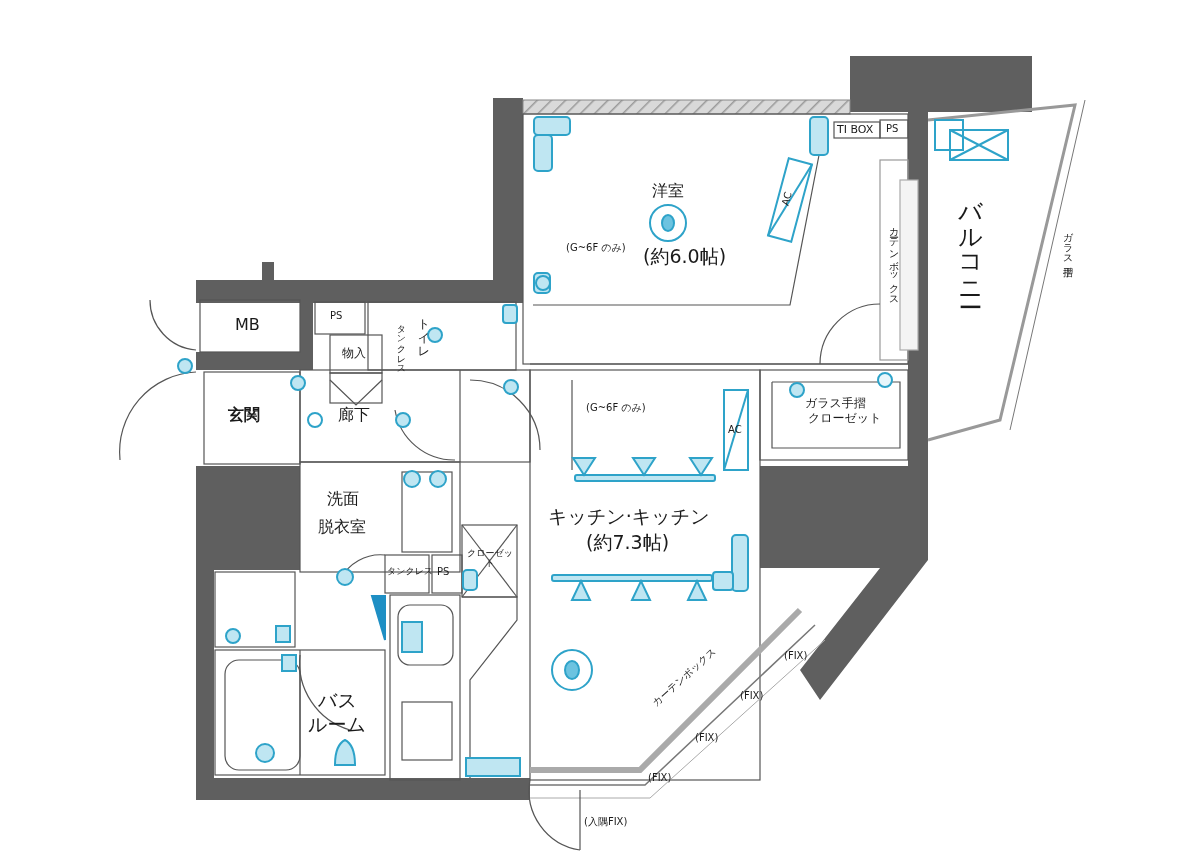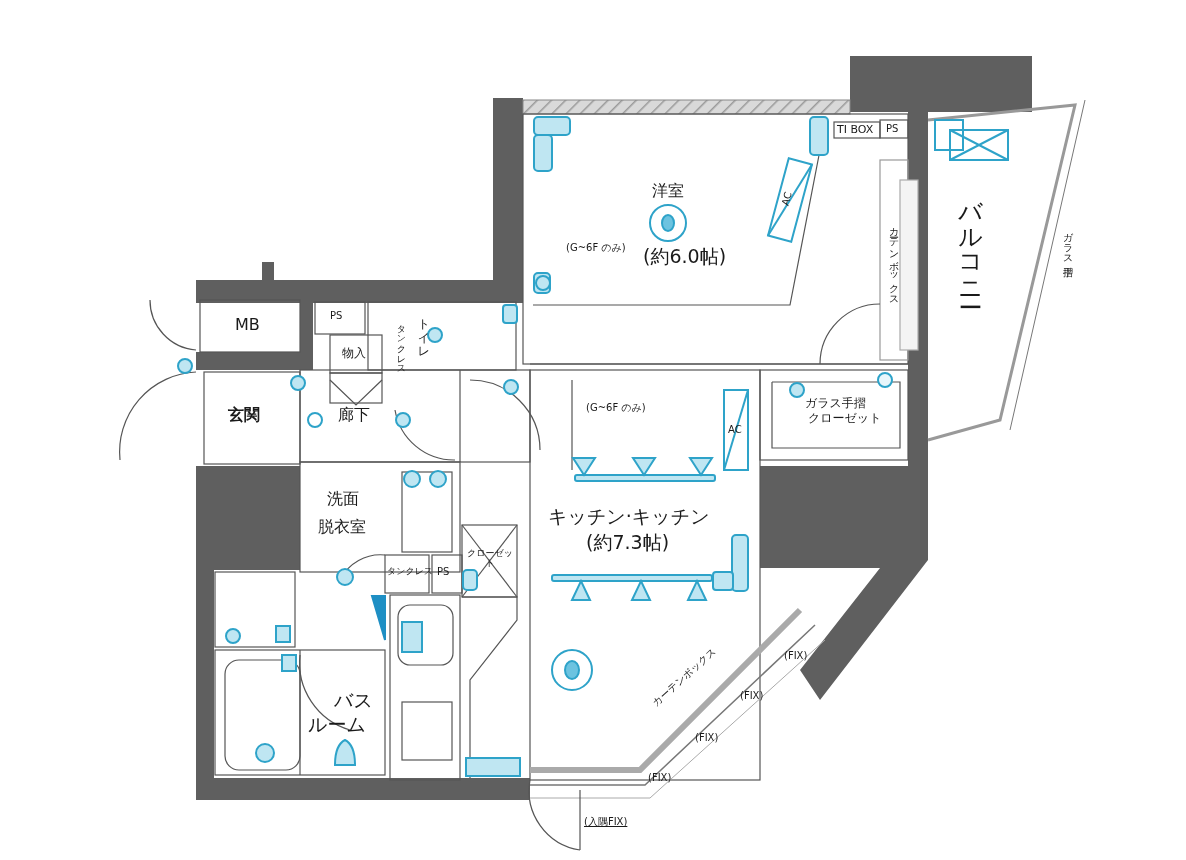--- a/index.html
+++ b/index.html
@@ -212,21 +212,21 @@
 <div class="lbl big vert" style="left:956px; top:185px; font-size:24px;">バルコニー</div>
 
 <div class="lbl sm" style="left:805px; top:397px;">ガラス手摺</div>
 <div class="lbl sm" style="left:808px; top:413px;font-family:Liberation Mono, monospace;">クローゼット</div>
 
 <div class="lbl med" style="left:228px; top:406px;font-weight:bold;">玄関</div>
 <div class="lbl med" style="left:338px; top:406px;">廊下</div>
 <div class="lbl sm vert" style="left:416px; top:310px;">トイレ</div>
 <div class="lbl med" style="left:327px; top:490px;">洗面</div>
 <div class="lbl med" style="left:318px; top:518px;">脱衣室</div>
-<div class="lbl big" style="left:318px; top:690px;margin-left:16px;">バス</div>
+<div class="lbl big" style="left:318px; top:690px;">バス</div>
 <div class="lbl big" style="left:308px; top:714px;">ルーム</div>
 <div class="lbl sm" style="left:342px; top:347px;">物入</div>
 <div class="lbl med" style="left:235px; top:316px;">MB</div>
 
 <div class="lbl xs" style="left:330px; top:310px;">PS</div>
 <div class="lbl xs" style="left:886px; top:123px;">PS</div>
 <div class="lbl xs" style="left:437px; top:566px;">PS</div>
 <div class="lbl xs" style="left:837px; top:124px; font-size:11px;">TI BOX</div>
 
 <div class="lbl xs vert-side" style="left:888px; top:220px;">カーテンボックス</div>
@@ -237,13 +237,13 @@
 <div class="lbl xs" style="left:466px; top:548px; font-size:9px; width:48px; white-space:normal;">クローゼット</div>
 <div class="lbl xs" style="left:780px; top:193px; transform:rotate(-75deg);">AC</div>
 <div class="lbl xs" style="left:728px; top:424px;">AC</div>
 <div class="lbl xs" style="left:566px; top:242px;">(G~6F のみ)</div>
 <div class="lbl xs" style="left:586px; top:402px;">(G~6F のみ)</div>
 
 <div class="lbl xs" style="left:784px; top:650px;">(FIX)</div>
 <div class="lbl xs" style="left:740px; top:690px;">(FIX)</div>
 <div class="lbl xs" style="left:695px; top:732px;">(FIX)</div>
 <div class="lbl xs" style="left:648px; top:772px;">(FIX)</div>
-<div class="lbl xs" style="left:584px; top:816px;text-decoration:underline;">(入隅FIX)</div>
+<div class="lbl xs" style="left:584px; top:816px;">(入隅FIX)</div>
 
 </body></html>

